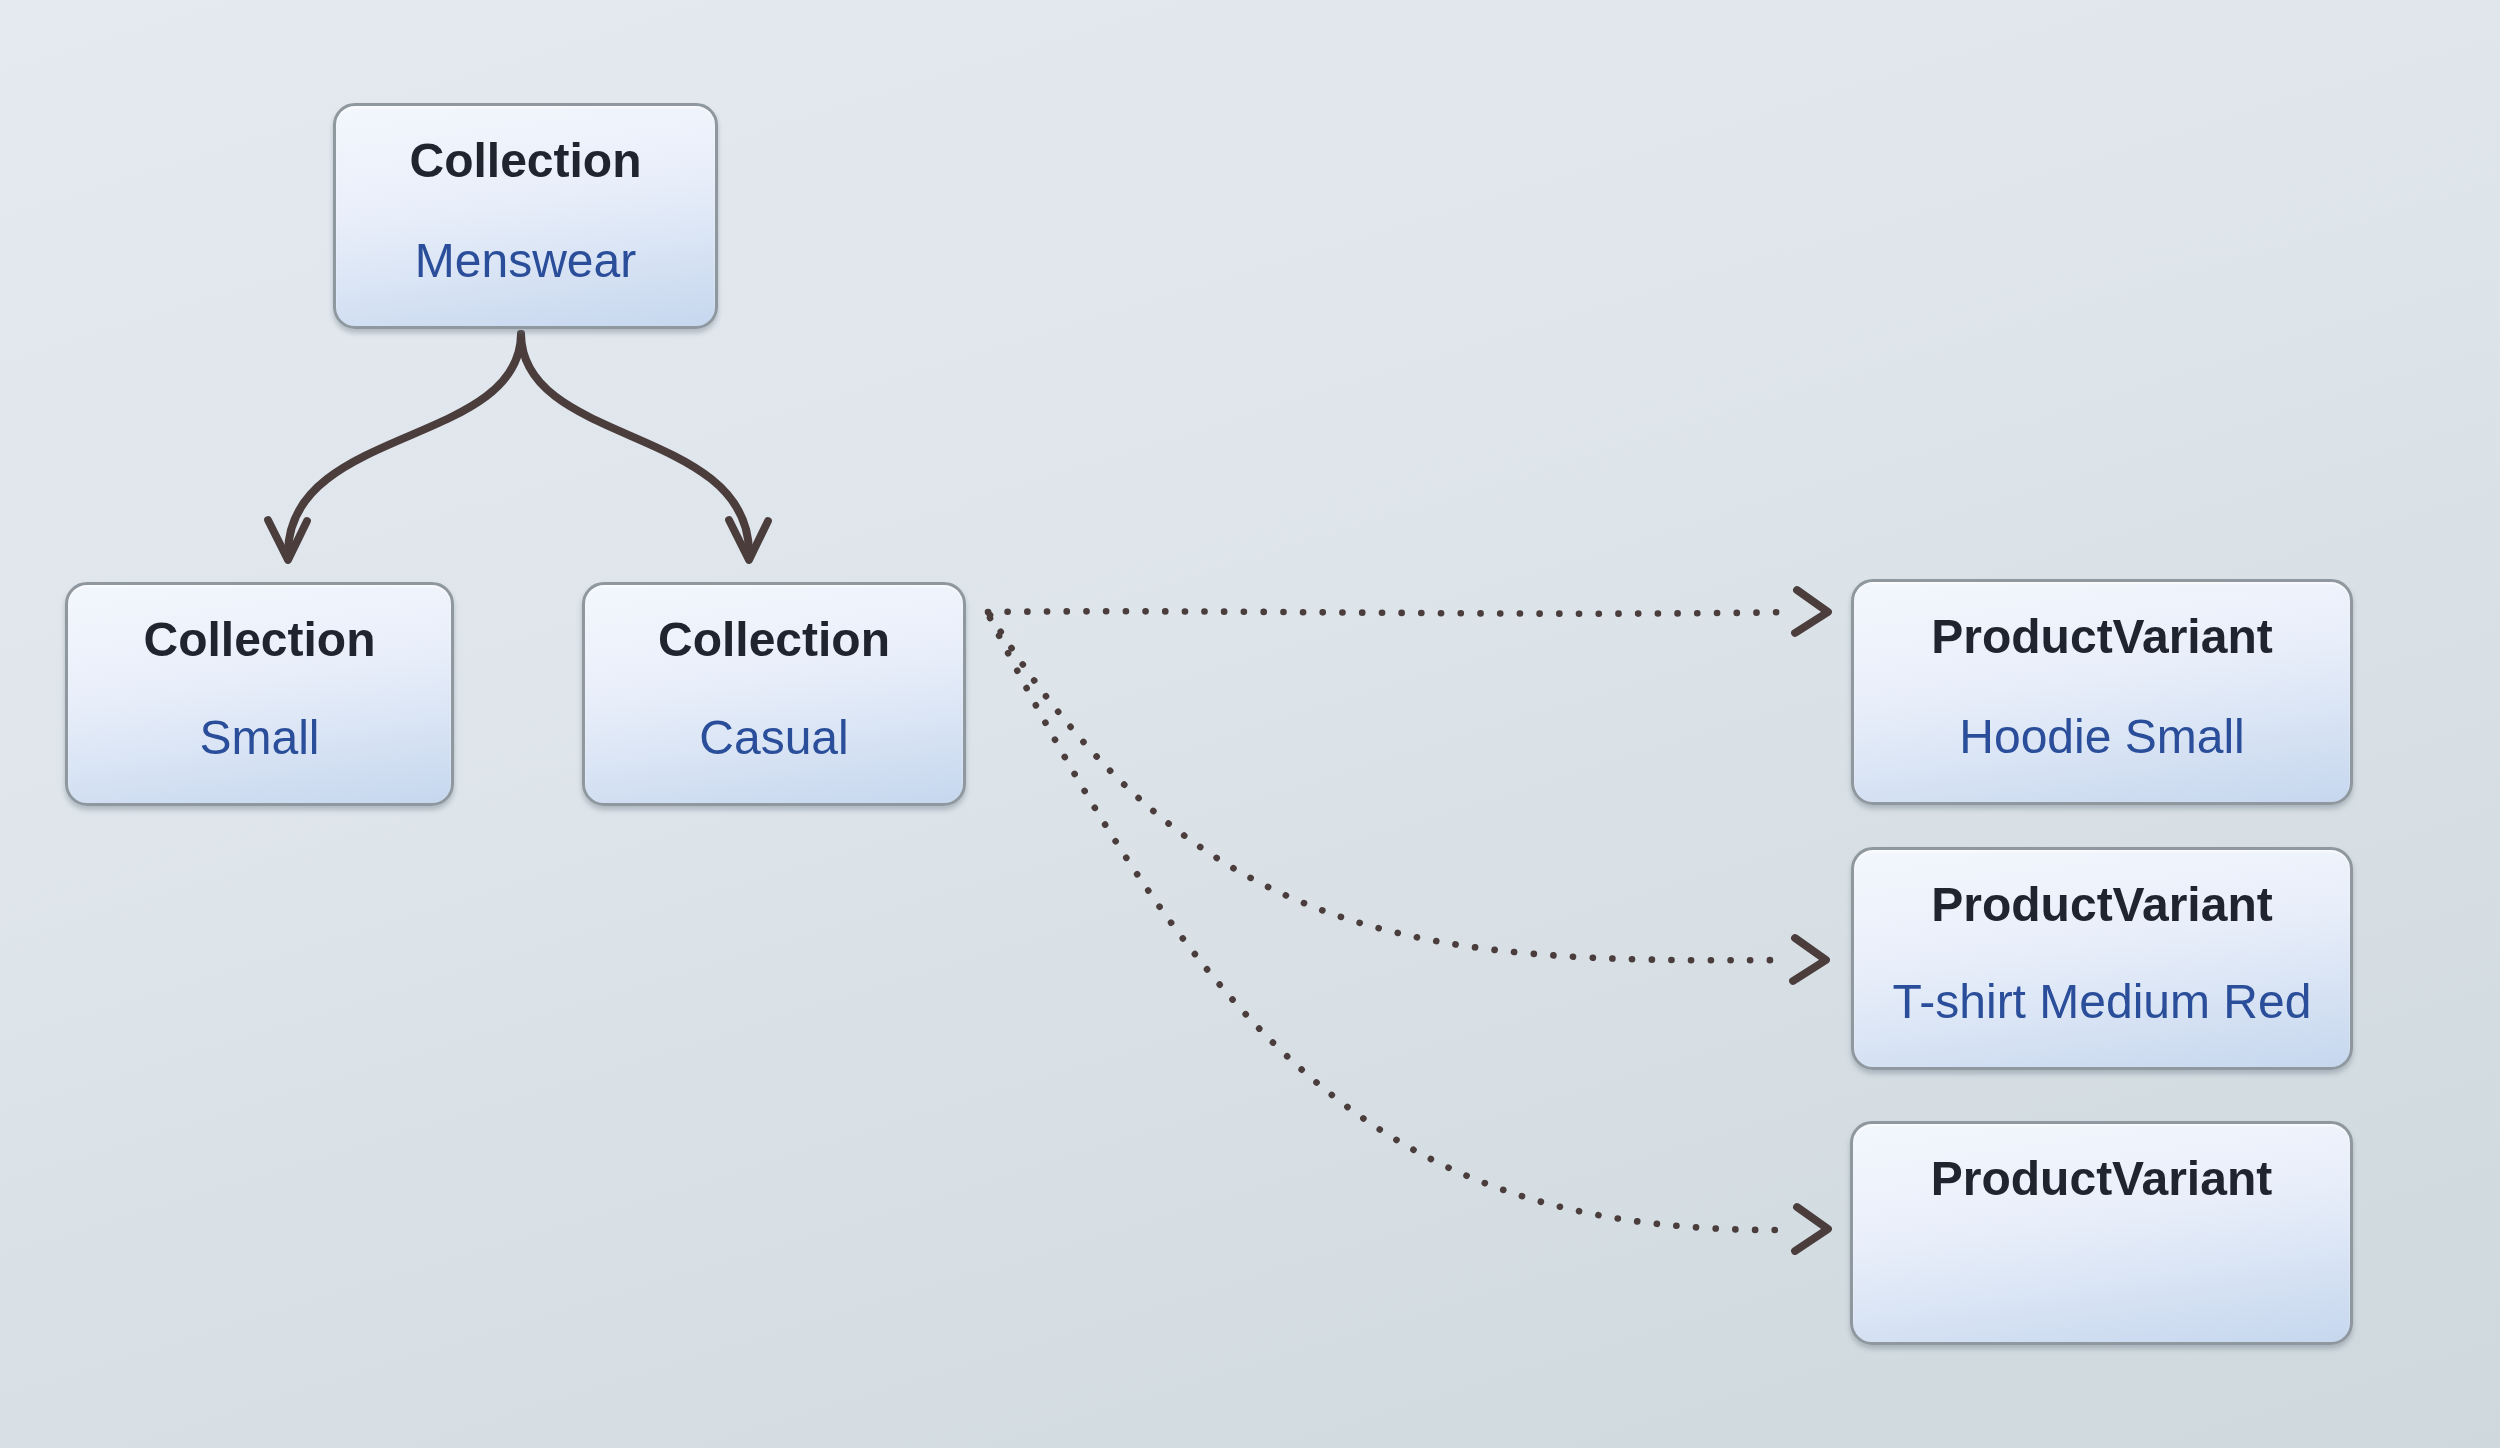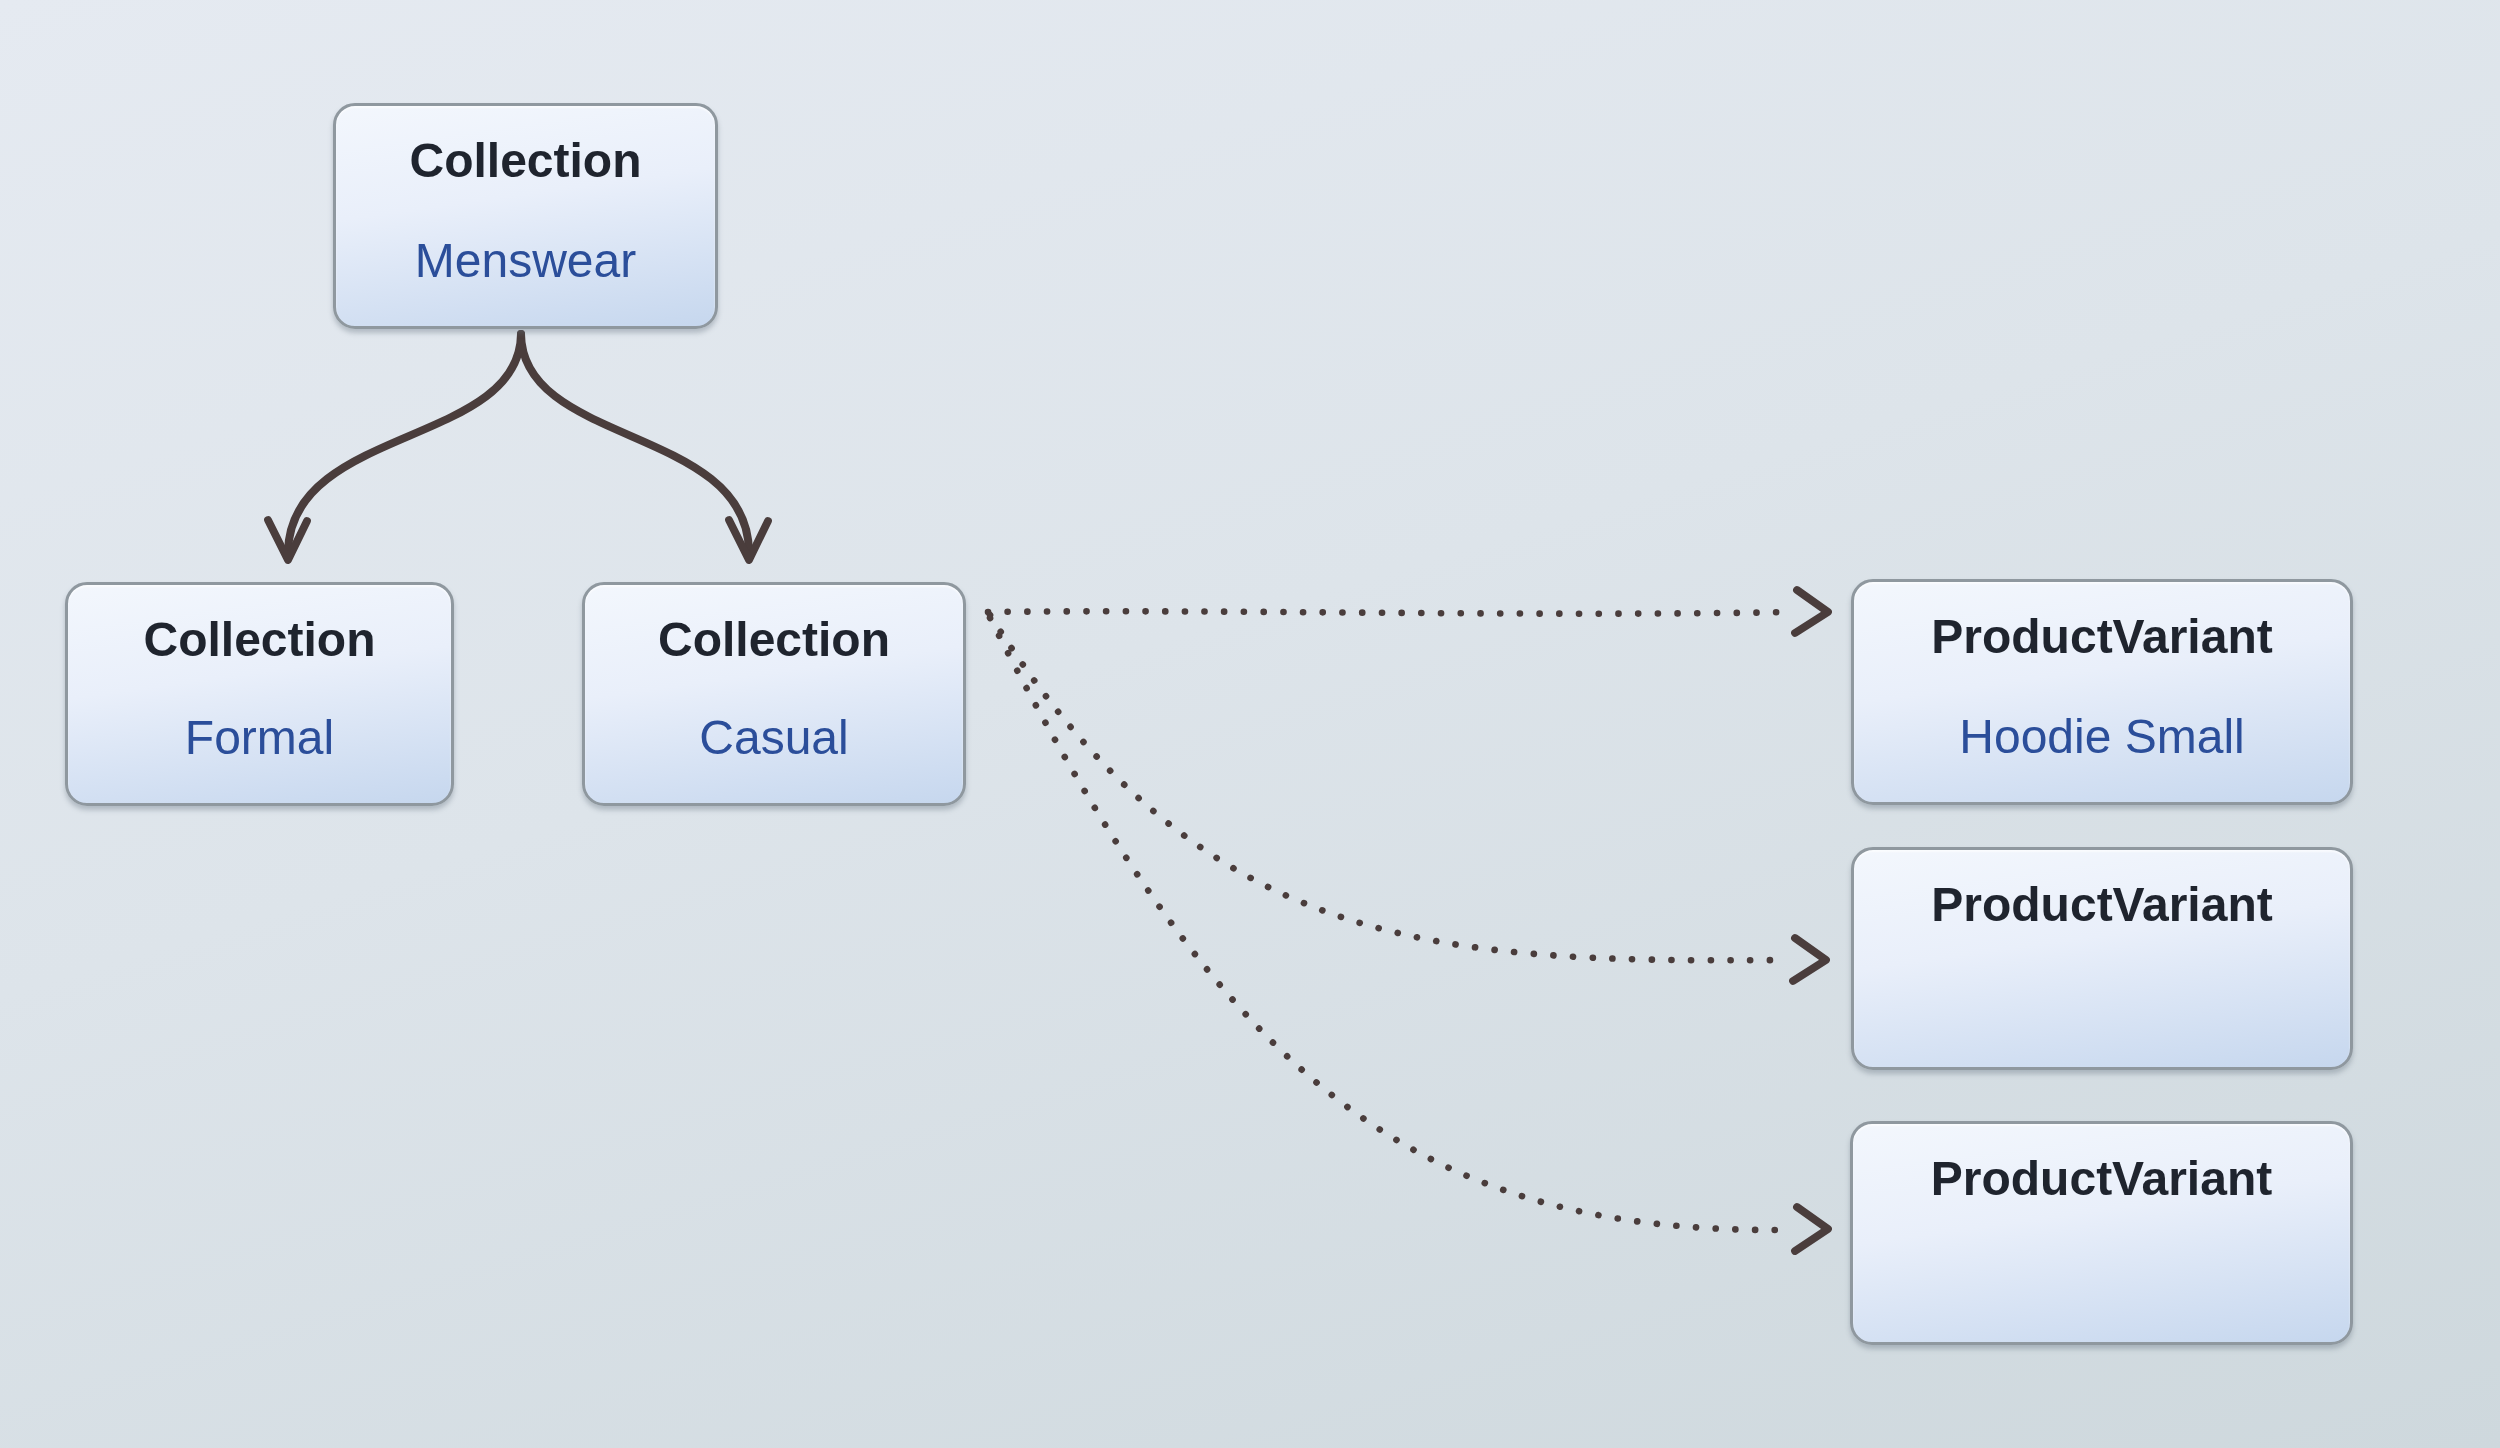--- a/index.html
+++ b/index.html
@@ -98,34 +98,35 @@
     <path class="edge-head" d="M 1797 1207 L 1828 1229 L 1795 1251"></path>
   </svg>
 
   <div class="node pos-menswear">
     <div class="node-type">Collection</div>
     <div class="node-title">Menswear</div>
   </div>
 
   <div class="node pos-formal">
     <div class="node-type">Collection</div>
-    <div class="node-title">Formal</div>
+    <div class="node-title">Small</div>
   </div>
 
   <div class="node pos-casual">
     <div class="node-type">Collection</div>
     <div class="node-title">Casual</div>
   </div>
 
   <div class="node pos-hoodie">
     <div class="node-type">ProductVariant</div>
     <div class="node-title">Hoodie Small</div>
   </div>
 
   <div class="node pos-tshirt">
     <div class="node-type">ProductVariant</div>
+    <div class="node-title">T-shirt Medium Red</div>
   </div>
 
   <div class="node pos-jogger">
     <div class="node-type">ProductVariant</div>
   </div>
 
 </div>
 
 </body></html>

